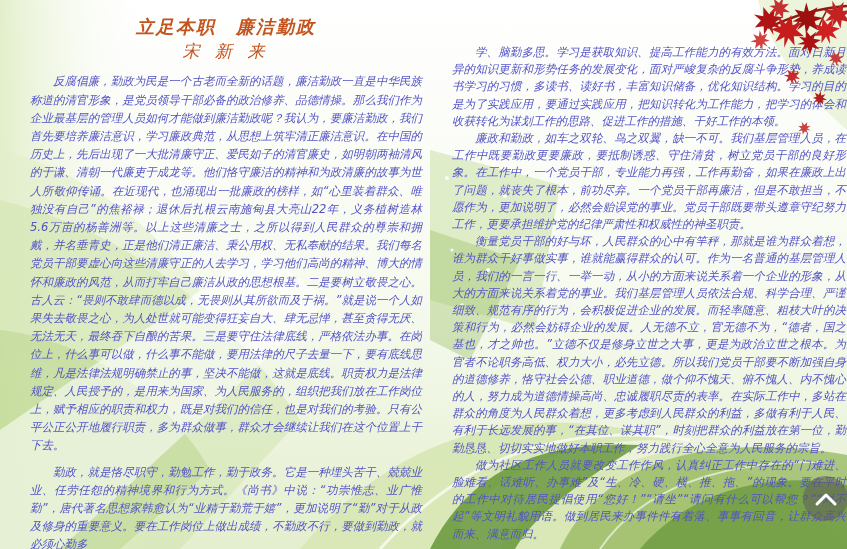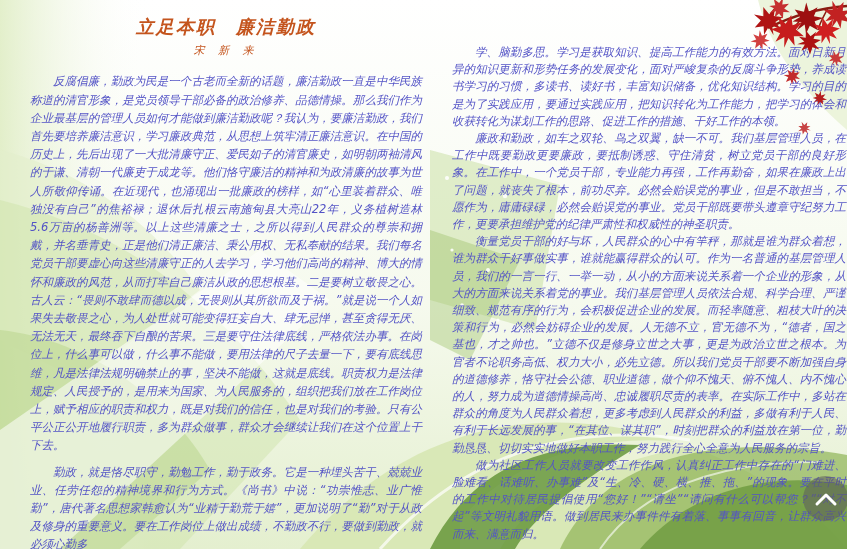--- a/index.html
+++ b/index.html
@@ -5,21 +5,21 @@
   html,body{margin:0;padding:0;}
   body{font-family:"DejaVu Sans","Liberation Sans",sans-serif;}
   .stage{position:relative;width:847px;height:549px;overflow:hidden;background:#ffffff;}
   .bg{position:absolute;left:0;top:0;z-index:0;}
   .deco{position:absolute;left:748px;top:0;width:99px;height:150px;z-index:3;pointer-events:none;}
   .col{position:absolute;z-index:2;color:#5353c6;text-align:justify;font-style:italic;}
   .col p{margin:0;text-indent:2em;}
   .col-left{left:30px;top:18px;width:392px;font-size:11.5px;line-height:18.2px;}
   .col-right{left:452px;top:44px;width:394px;font-size:11.5px;line-height:17.2px;}
   .doc-title{margin:0 0 6px 0;text-align:center;color:#c4541d;font-size:18px;font-weight:bold;letter-spacing:2px;text-indent:0;}
-  .doc-author{text-align:center;color:#c4541d;font-size:11px;letter-spacing:5px;margin-bottom:12px;}
+  .doc-author{text-align:center;color:#c4541d;font-size:17px;letter-spacing:5px;margin-bottom:12px;}
   .body-text p + p{margin-top:8px;}
   .scroll-top{position:absolute;left:803px;top:476px;width:45px;height:45px;border-radius:50%;
     background:rgba(92,92,92,0.55);display:flex;align-items:center;justify-content:center;
     z-index:5;border:none;cursor:pointer;padding:0;}
 </style>
 </head>
 <body>
 
 <div class="stage">
 
@@ -89,21 +89,21 @@
     <h1 class="doc-title">立足本职　廉洁勤政</h1>
     <div class="doc-author">宋 新 来</div>
     <div class="body-text">
       <p>反腐倡廉，勤政为民是一个古老而全新的话题，廉洁勤政一直是中华民族称道的清官形象，是党员领导干部必备的政治修养、品德情操。那么我们作为企业最基层的管理人员如何才能做到廉洁勤政呢？我认为，要廉洁勤政，我们首先要培养廉洁意识，学习廉政典范，从思想上筑牢清正廉洁意识。在中国的历史上，先后出现了一大批清廉守正、爱民如子的清官廉史，如明朝两袖清风的于谦、清朝一代廉吏于成龙等。他们恪守廉洁的精神和为政清廉的故事为世人所敬仰传诵。在近现代，也涌现出一批廉政的榜样，如“心里装着群众、唯独没有自己”的焦裕禄；退休后扎根云南施甸县大亮山22年，义务植树造林5.6万亩的杨善洲等。以上这些清廉之士，之所以得到人民群众的尊崇和拥戴，并名垂青史，正是他们清正廉洁、秉公用权、无私奉献的结果。我们每名党员干部要虚心向这些清廉守正的人去学习，学习他们高尚的精神、博大的情怀和廉政的风范，从而打牢自己廉洁从政的思想根基。二是要树立敬畏之心。古人云：“畏则不敢肆而德以成，无畏则从其所欲而及于祸。”就是说一个人如果失去敬畏之心，为人处世就可能变得狂妄自大、肆无忌惮，甚至贪得无厌、无法无天，最终吞下自酿的苦果。三是要守住法律底线，严格依法办事。在岗位上，什么事可以做，什么事不能做，要用法律的尺子去量一下，要有底线思维，凡是法律法规明确禁止的事，坚决不能做，这就是底线。职责权力是法律规定、人民授予的，是用来为国家、为人民服务的，组织把我们放在工作岗位上，赋予相应的职责和权力，既是对我们的信任，也是对我们的考验。只有公平公正公开地履行职责，多为群众做事，群众才会继续让我们在这个位置上干下去。</p>
       <p>勤政，就是恪尽职守，勤勉工作，勤于政务。它是一种埋头苦干、兢兢业业、任劳任怨的精神境界和行为方式。《尚书》中说：“功崇惟志、业广惟勤”，唐代著名思想家韩愈认为“业精于勤荒于嬉”，更加说明了“勤”对于从政及修身的重要意义。要在工作岗位上做出成绩，不勤政不行，要做到勤政，就必须心勤多</p>
     </div>
   </div>
 
   <div class="col col-right">
     <p>学、脑勤多思。学习是获取知识、提高工作能力的有效方法。面对日新月异的知识更新和形势任务的发展变化，面对严峻复杂的反腐斗争形势，养成读书学习的习惯，多读书、读好书，丰富知识储备，优化知识结构。学习的目的是为了实践应用，要通过实践应用，把知识转化为工作能力，把学习的体会和收获转化为谋划工作的思路、促进工作的措施、干好工作的本领。</p>
-    <p>廉政和勤政，如车之双轮、鸟之双翼，缺一不可。我们基层管理人员，在工作中既要勤政更要廉政，要抵制诱惑、守住清贫，树立党员干部的良好形象。在工作中，一个党员干部，专业能力再强，工作再勤奋，如果在廉政上出了问题，就丧失了根本，前功尽弃。必然会贻误党的事业，但是不敢担当，不愿作为，庸庸碌碌，必然会贻误党的事业。党员干部既要带头遵章守纪努力工作，更要承担维护党的纪律严肃性和权威性的神圣职责。</p>
+    <p>廉政和勤政，如车之双轮、鸟之双翼，缺一不可。我们基层管理人员，在工作中既要勤政更要廉政，要抵制诱惑、守住清贫，树立党员干部的良好形象。在工作中，一个党员干部，专业能力再强，工作再勤奋，如果在廉政上出了问题，就丧失了根本，前功尽弃。一个党员干部再廉洁，但是不敢担当，不愿作为，更加说明了，必然会贻误党的事业。党员干部既要带头遵章守纪努力工作，更要承担维护党的纪律严肃性和权威性的神圣职责。</p>
     <p>衡量党员干部的好与坏，人民群众的心中有竿秤，那就是谁为群众着想，谁为群众干好事做实事，谁就能赢得群众的认可。作为一名普通的基层管理人员，我们的一言一行、一举一动，从小的方面来说关系着一个企业的形象，从大的方面来说关系着党的事业。我们基层管理人员依法合规、科学合理、严谨细致、规范有序的行为，会积极促进企业的发展。而轻率随意、粗枝大叶的决策和行为，必然会妨碍企业的发展。人无德不立，官无德不为，“德者，国之基也，才之帅也。”立德不仅是修身立世之大事，更是为政治立世之根本。为官者不论职务高低、权力大小，必先立德。所以我们党员干部要不断加强自身的道德修养，恪守社会公德、职业道德，做个仰不愧天、俯不愧人、内不愧心的人，努力成为道德情操高尚、忠诚履职尽责的表率。在实际工作中，多站在群众的角度为人民群众着想，更多考虑到人民群众的利益，多做有利于人民、有利于长远发展的事，“在其位、谋其职”，时刻把群众的利益放在第一位，勤勤恳恳、切切实实地做好本职工作，努力践行全心全意为人民服务的宗旨。</p>
     <p>做为社区工作人员就要改变工作作风，认真纠正工作中存在的“门难进、脸难看、话难听、办事难”及“生、冷、硬、横、推、拖、”的现象。要在平时的工作中对待居民提倡使用“您好！”“请坐”“请问有什么可以帮您？”“对不起”等文明礼貌用语。做到居民来办事件件有着落、事事有回音，让群众高兴而来、满意而归。</p>
   </div>
 
   <button class="scroll-top">
     <svg width="24" height="16" viewBox="0 0 24 16">
       <polyline points="3,13 12,4 21,13" fill="none" stroke="#ffffff" stroke-width="3" stroke-linecap="round" stroke-linejoin="round"></polyline>
     </svg>
   </button>
 

